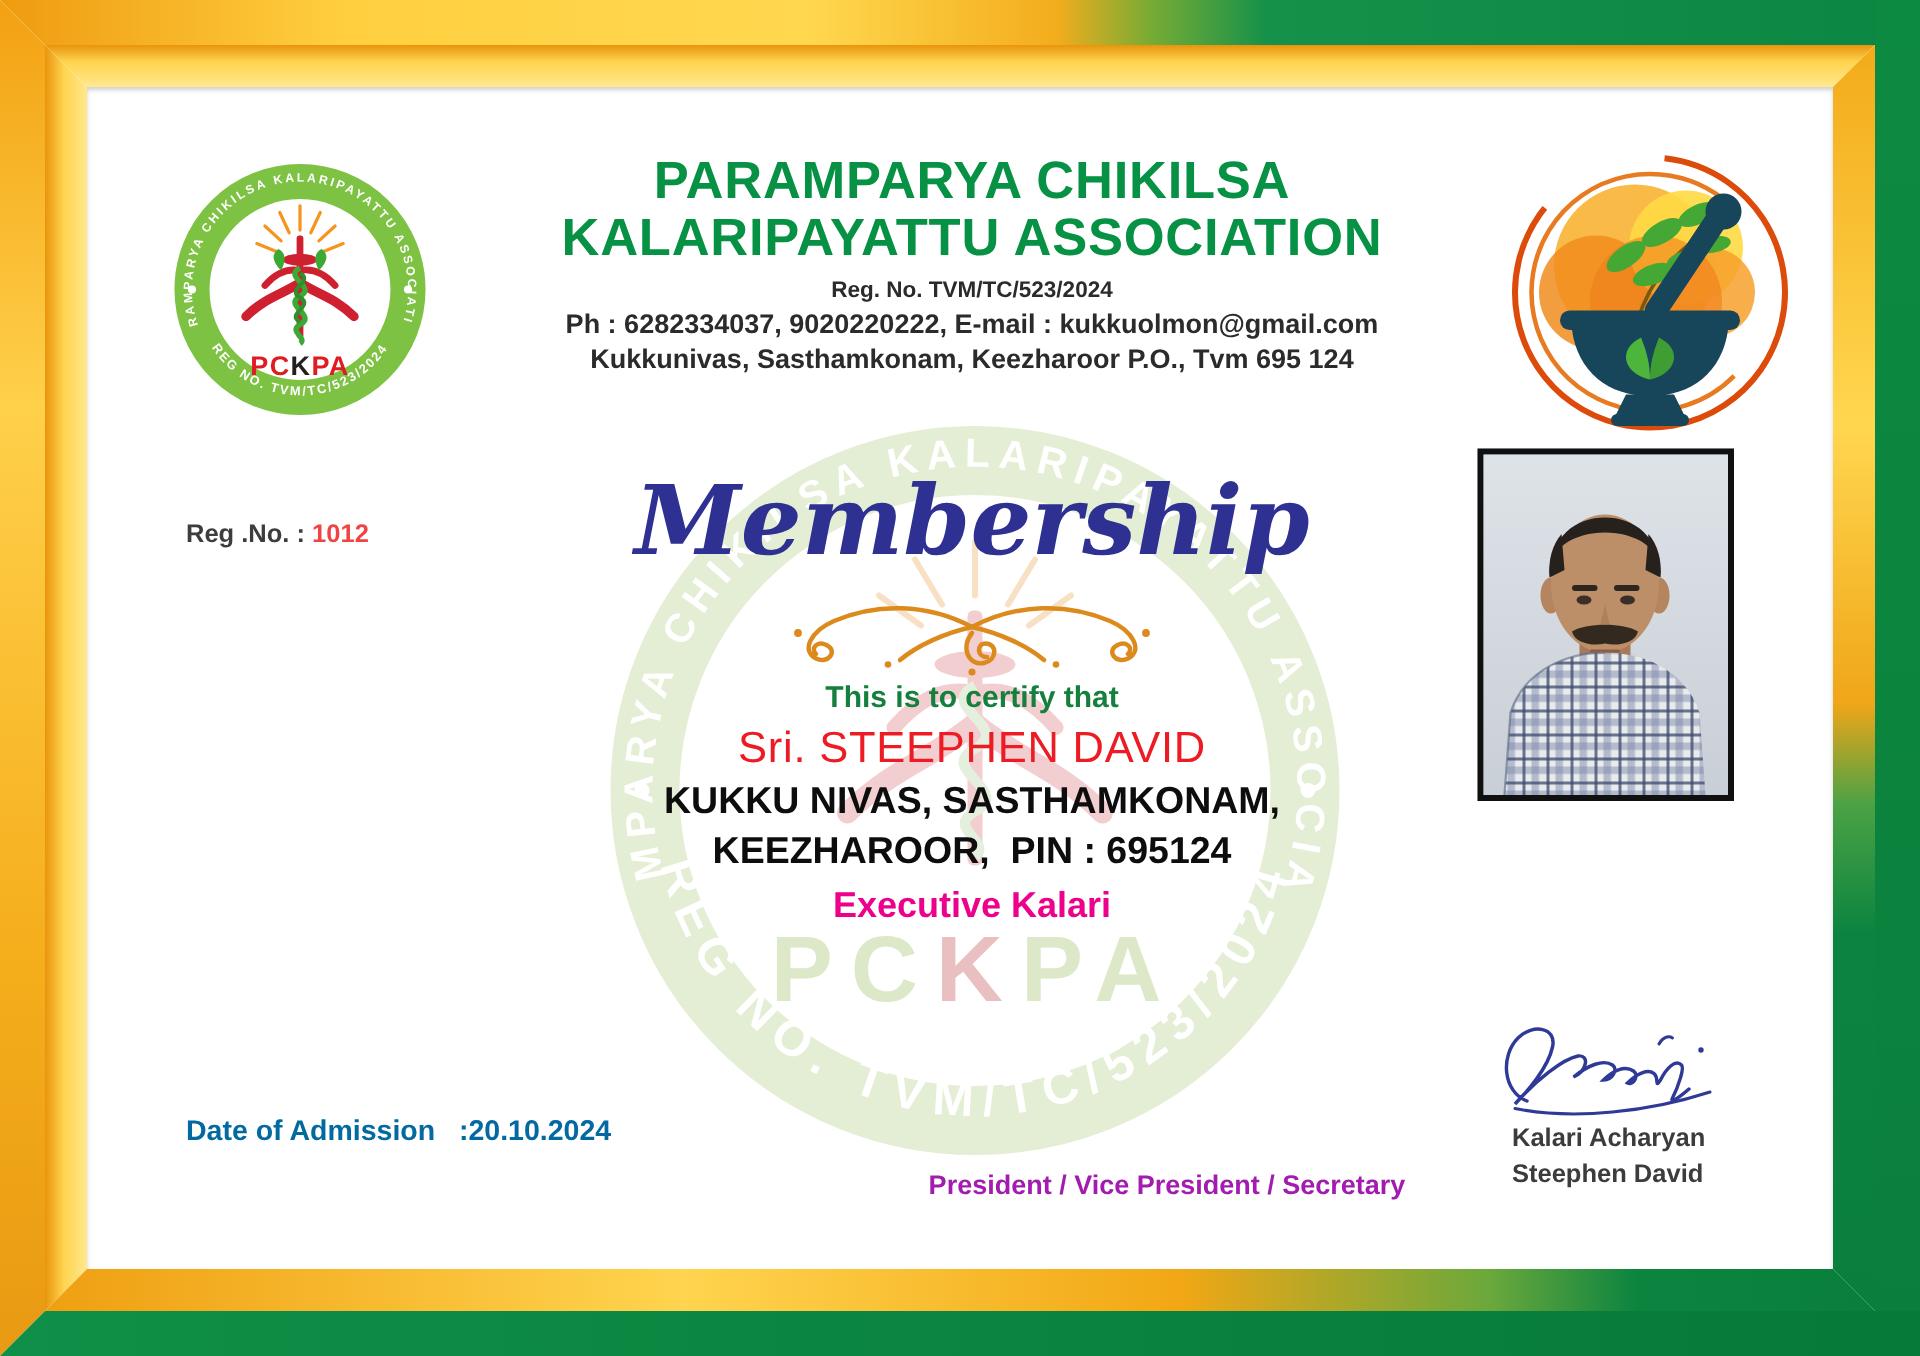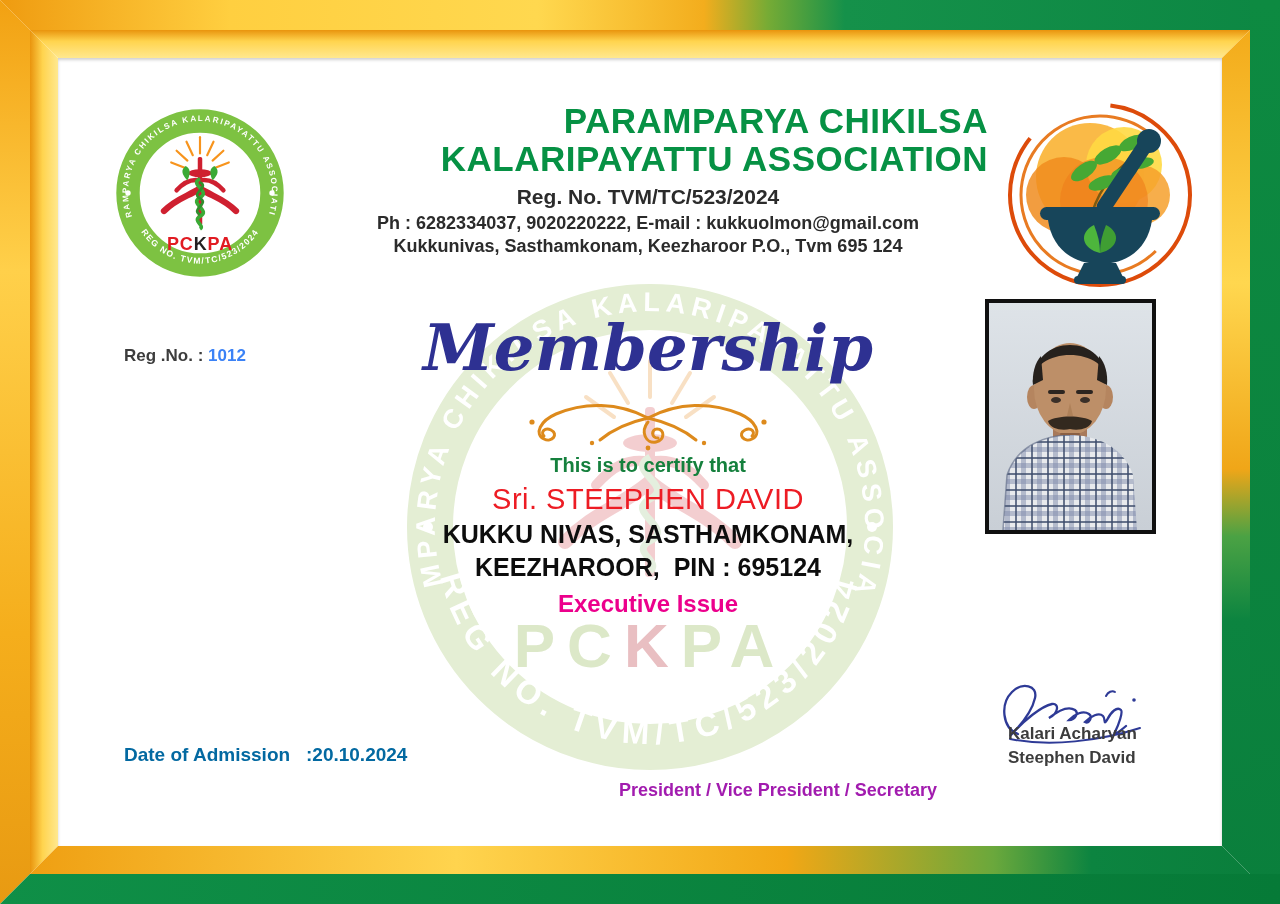--- a/index.html
+++ b/index.html
@@ -38,43 +38,43 @@
   .w-bottom{left:58px;bottom:58px;width:640px;height:15px;
     background:linear-gradient(to top,#fbe7a4,rgba(255,255,255,0));
     clip-path:polygon(0 0,calc(100% - 30px) 0,100% 100%,0 100%);}
   
   .content{position:absolute;inset:58px;background:#fff;
     box-shadow:inset 0 2px 3px rgba(120,120,120,.35);}
   .watermark{position:absolute;left:322px;top:199px;width:540px;height:540px;z-index:0;}
   .abs{position:absolute;z-index:2;}
   .center{text-align:center;}
   .header-block{left:250px;top:44px;width:680px;}
-  .org-line{font-weight:bold;color:#069144;font-size:35px;line-height:38px;letter-spacing:.5px;text-align:right;}
-  .reg-line{font-weight:bold;color:#2b2b2b;font-size:21px;margin-top:7px;}
+  .org-line{font-weight:bold;color:#069144;font-size:35px;line-height:38px;letter-spacing:.5px;}
+  .reg-line{font-weight:bold;color:#2b2b2b;font-size:15px;margin-top:7px;}
   .contact-line{font-weight:bold;color:#2b2b2b;font-size:18px;margin-top:4px;}
   .site-line{font-weight:bold;color:#2b2b2b;font-size:19px;margin-top:2px;}
   .addr-line{font-weight:bold;color:#2b2b2b;font-size:18px;margin-top:2px;}
   .member-reg{left:66px;top:288px;font-size:17px;font-weight:bold;color:#3d3d3d;}
-  .member-reg .val{color:#3b82f6;text-align:right;}
+  .member-reg .val{color:#ef4444;text-align:right;}
   .title-script{left:250px;top:252px;width:680px;
     font-family:"DejaVu Serif",serif;font-style:italic;font-weight:bold;
     font-size:64px;color:#2e3192;z-index:2;}
   .flourish{left:430px;top:338px;z-index:2;}
   .certify-block{left:250px;top:396px;width:680px;z-index:2;}
   .certify-line{font-size:20px;font-weight:bold;color:#15803d;}
   .member-name{font-size:29px;font-weight:normal;color:#ed1c24;margin-top:6px;letter-spacing:.5px;}
   .member-addr{font-size:25px;font-weight:bold;color:#0d0d0d;margin-top:4px;white-space:pre-wrap;}
   .member-role{font-size:24px;font-weight:bold;color:#ec008c;margin-top:8px;}
   .photo{left:927px;top:241px;width:163px;height:227px;border:4px solid #101010;background:#d6dadf;z-index:2;}
   .dates-block{left:66px;top:686px;z-index:2;font-size:19px;font-weight:bold;color:#0369a1;}
   .date-row{display:flex;margin-bottom:11px;}
   .date-label{width:182px;}
   .signatories{left:500px;top:722px;width:440px;font-size:18px;font-weight:bold;color:#a21caf;z-index:2;}
   .signature{left:930px;top:618px;z-index:2;}
-  .signer{left:950px;top:664px;font-size:17px;font-weight:bold;color:#3c3c3c;line-height:24px;z-index:2;}
+  .signer{left:950px;top:689px;font-size:17px;font-weight:bold;color:#3c3c3c;line-height:24px;z-index:2;}
 </style>
 </head>
 <body>
 
 <div class="page">
 
   <div class="strip o-top"></div>
   <div class="strip o-left"></div>
   <div class="strip o-right"></div>
   <div class="strip o-bottom"></div>
@@ -217,21 +217,21 @@
           <circle cx="216" cy="47" r="2.2"></circle>
         <circle cx="160" cy="52" r="2.4"></circle>
       </g>
     </svg>
 
     <div class="abs certify-block center">
       <div class="certify-line">This is to certify that</div>
       <div class="member-name">Sri. STEEPHEN DAVID</div>
       <div class="member-addr">KUKKU NIVAS, SASTHAMKONAM,</div>
       <div class="member-addr">KEEZHAROOR,  PIN : 695124</div>
-      <div class="member-role">Executive Issue</div>
+      <div class="member-role">Executive Kalari</div>
     </div>
 
     <div class="abs photo">
       <svg width="163" height="227" viewBox="0 0 163 227">
         <defs>
           <linearGradient id="bgg" x1="0" y1="0" x2="0" y2="1">
             <stop offset="0" stop-color="#dee3e8"></stop>
               <stop offset="1" stop-color="#c9cfd6"></stop>
           </linearGradient>
           <pattern id="plaid" width="16" height="16" patternUnits="userSpaceOnUse">

